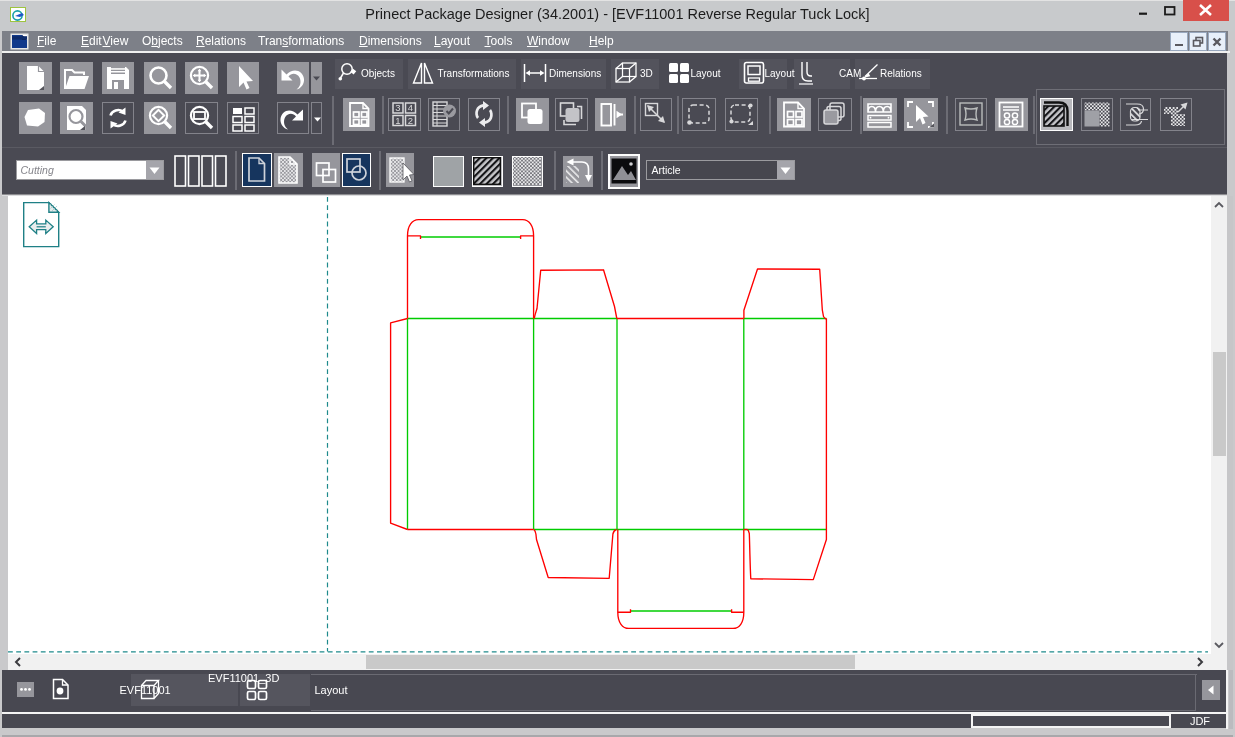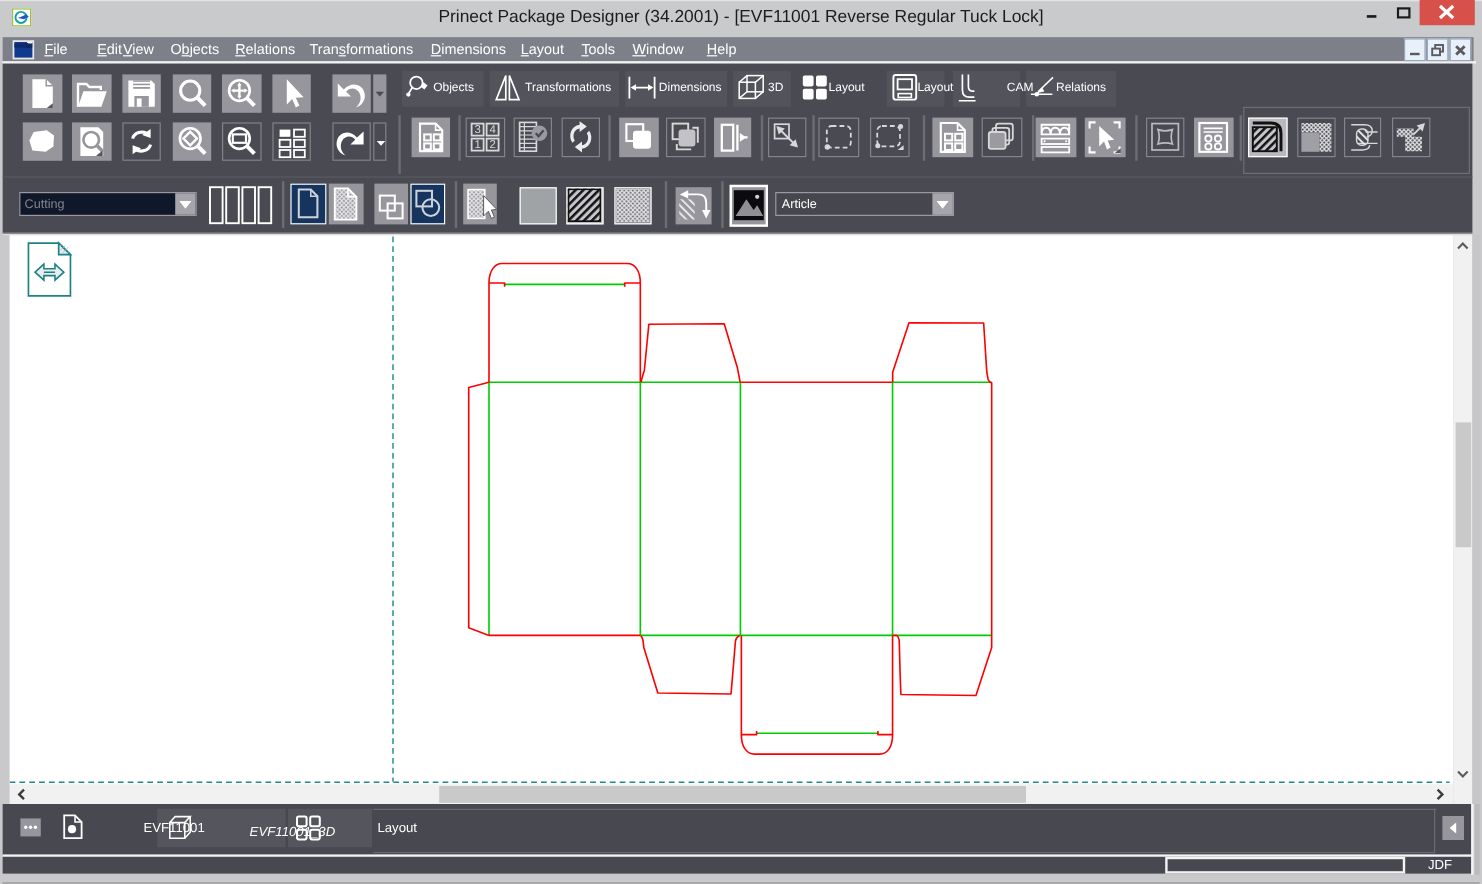--- a/index.html
+++ b/index.html
@@ -424,21 +424,21 @@
   <div class="btn-dark" style="left:1159.7px;top:98px;width:32.8px;height:33.3px;">
     <svg width="30" height="31" viewBox="0 0 30 31">
         <path d="M3 8 H17 V15 H24 V27 H10 V15 H3 Z" fill="url(#hw)"></path>
         <path d="M17 13 L25 5" stroke="#d8d8da" stroke-width="1.5"></path>
         <path d="M26.5 3.5 L19.5 5.5 L24.5 10.5 Z" fill="#d8d8da"></path>
       </svg>
   </div>
 </div>
 <div id="toolbar3">
   <div class="abs" style="left:2px;top:147px;width:1225px;height:1px;background:#5a5a62;"></div>
-  <div class="abs" style="left:15.5px;top:160.2px;width:148.5px;height:20px;background:#0f172a;border:1px solid #9a9a9e;box-sizing:border-box;">
+  <div class="abs" style="left:15.5px;top:160.2px;width:148.5px;height:20px;background:#ffffff;border:1px solid #9a9a9e;box-sizing:border-box;font-style:italic;">
     <div class="abs" style="left:4px;top:3px;font-size:10.5px;color:#85858b;">Cutting</div>
     <div class="abs" style="left:129.5px;top:0;width:17px;height:18px;background:#a5a5ab;"><svg width="17" height="18">
           <path d="M3.5 6.5 L13.5 6.5 L8.5 13 Z" fill="#fff"></path>
         </svg></div>
   </div>
   <svg class="abs" style="left:173px;top:153px;" width="56" height="36" viewBox="0 0 56 36">
     <rect x="2" y="3" width="10.5" height="30" fill="none" stroke="#fff" stroke-width="1.6"></rect>
     <rect x="15.5" y="3" width="10.5" height="30" fill="none" stroke="#fff" stroke-width="1.6"></rect>
     <rect x="29" y="3" width="10.5" height="30" fill="none" stroke="#fff" stroke-width="1.6"></rect>
     <rect x="42.5" y="3" width="10.5" height="30" fill="none" stroke="#fff" stroke-width="1.6"></rect>
@@ -594,21 +594,21 @@
   <div class="abs" style="left:239.7px;top:674px;width:70.5px;height:32px;background:#55555e;"></div>
   <svg class="abs" style="left:52px;top:678px;" width="18" height="22" viewBox="0 0 18 22">
     <path d="M1.5 1.5 H10.5 L16 7 V20.5 H1.5 Z" fill="none" stroke="#fff" stroke-width="1.5"></path>
     <path d="M10.5 1.5 V7 H16" fill="none" stroke="#fff" stroke-width="1.3"></path>
     <circle cx="8" cy="13" r="3.4" fill="#fff"></circle>
   </svg>
   <div class="ttxt abs" style="left:73.5px;top:684px;">EVF11001</div>
   <svg class="abs" style="left:138px;top:678px;" width="23" height="23" viewBox="0 0 23 23">
     <path d="M3.5 7.5 H16 V20.5 H3.5 Z M3.5 7.5 L8 2.5 H20.5 L16 7.5 M20.5 2.5 V15.5 L16 20.5" fill="none" stroke="#fff" stroke-width="1.3"></path>
   </svg>
-  <div class="ttxt abs" style="left:162px;top:688px;font-style:italic;">EVF11001_3D</div>
+  <div class="ttxt abs" style="left:162px;top:672px;">EVF11001_3D</div>
   <svg class="abs" style="left:245.5px;top:678.5px;" width="22" height="22" viewBox="0 0 22 22">
     <rect x="1.5" y="1.5" width="8" height="8" rx="1.5" fill="none" stroke="#fff" stroke-width="1.7"></rect>
     <rect x="12.5" y="1.5" width="8" height="8" rx="1.5" fill="none" stroke="#fff" stroke-width="1.7"></rect>
     <rect x="1.5" y="12.5" width="8" height="8" rx="1.5" fill="none" stroke="#fff" stroke-width="1.7"></rect>
     <rect x="12.5" y="12.5" width="8" height="8" rx="1.5" fill="none" stroke="#fff" stroke-width="1.7"></rect>
   </svg>
   <div class="ttxt abs" style="left:268.5px;top:684px;">Layout</div>
   <div class="abs" style="left:1202px;top:680px;width:18px;height:20px;background:#96969c;">
     <svg width="18" height="20">
         <path d="M11.5 5.5 L6 10 L11.5 14.5 Z" fill="#fff"></path>

